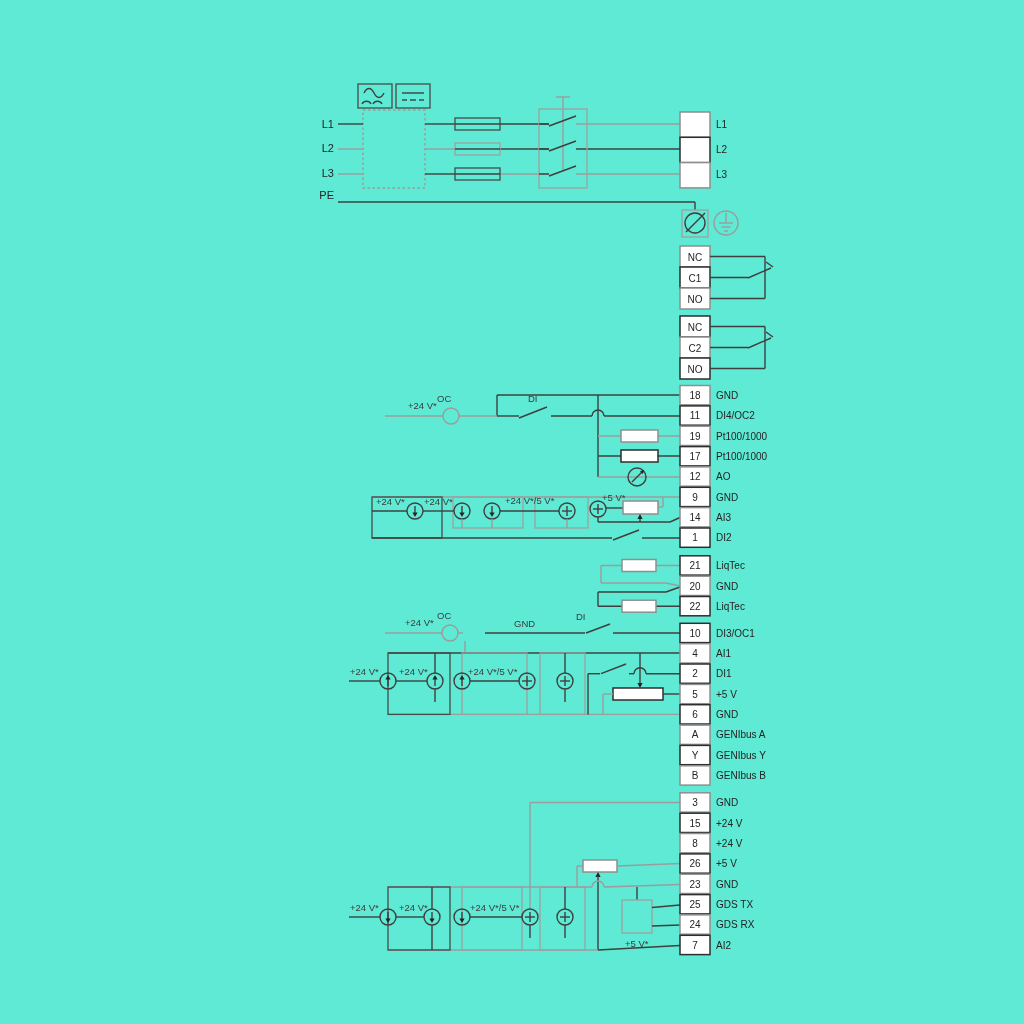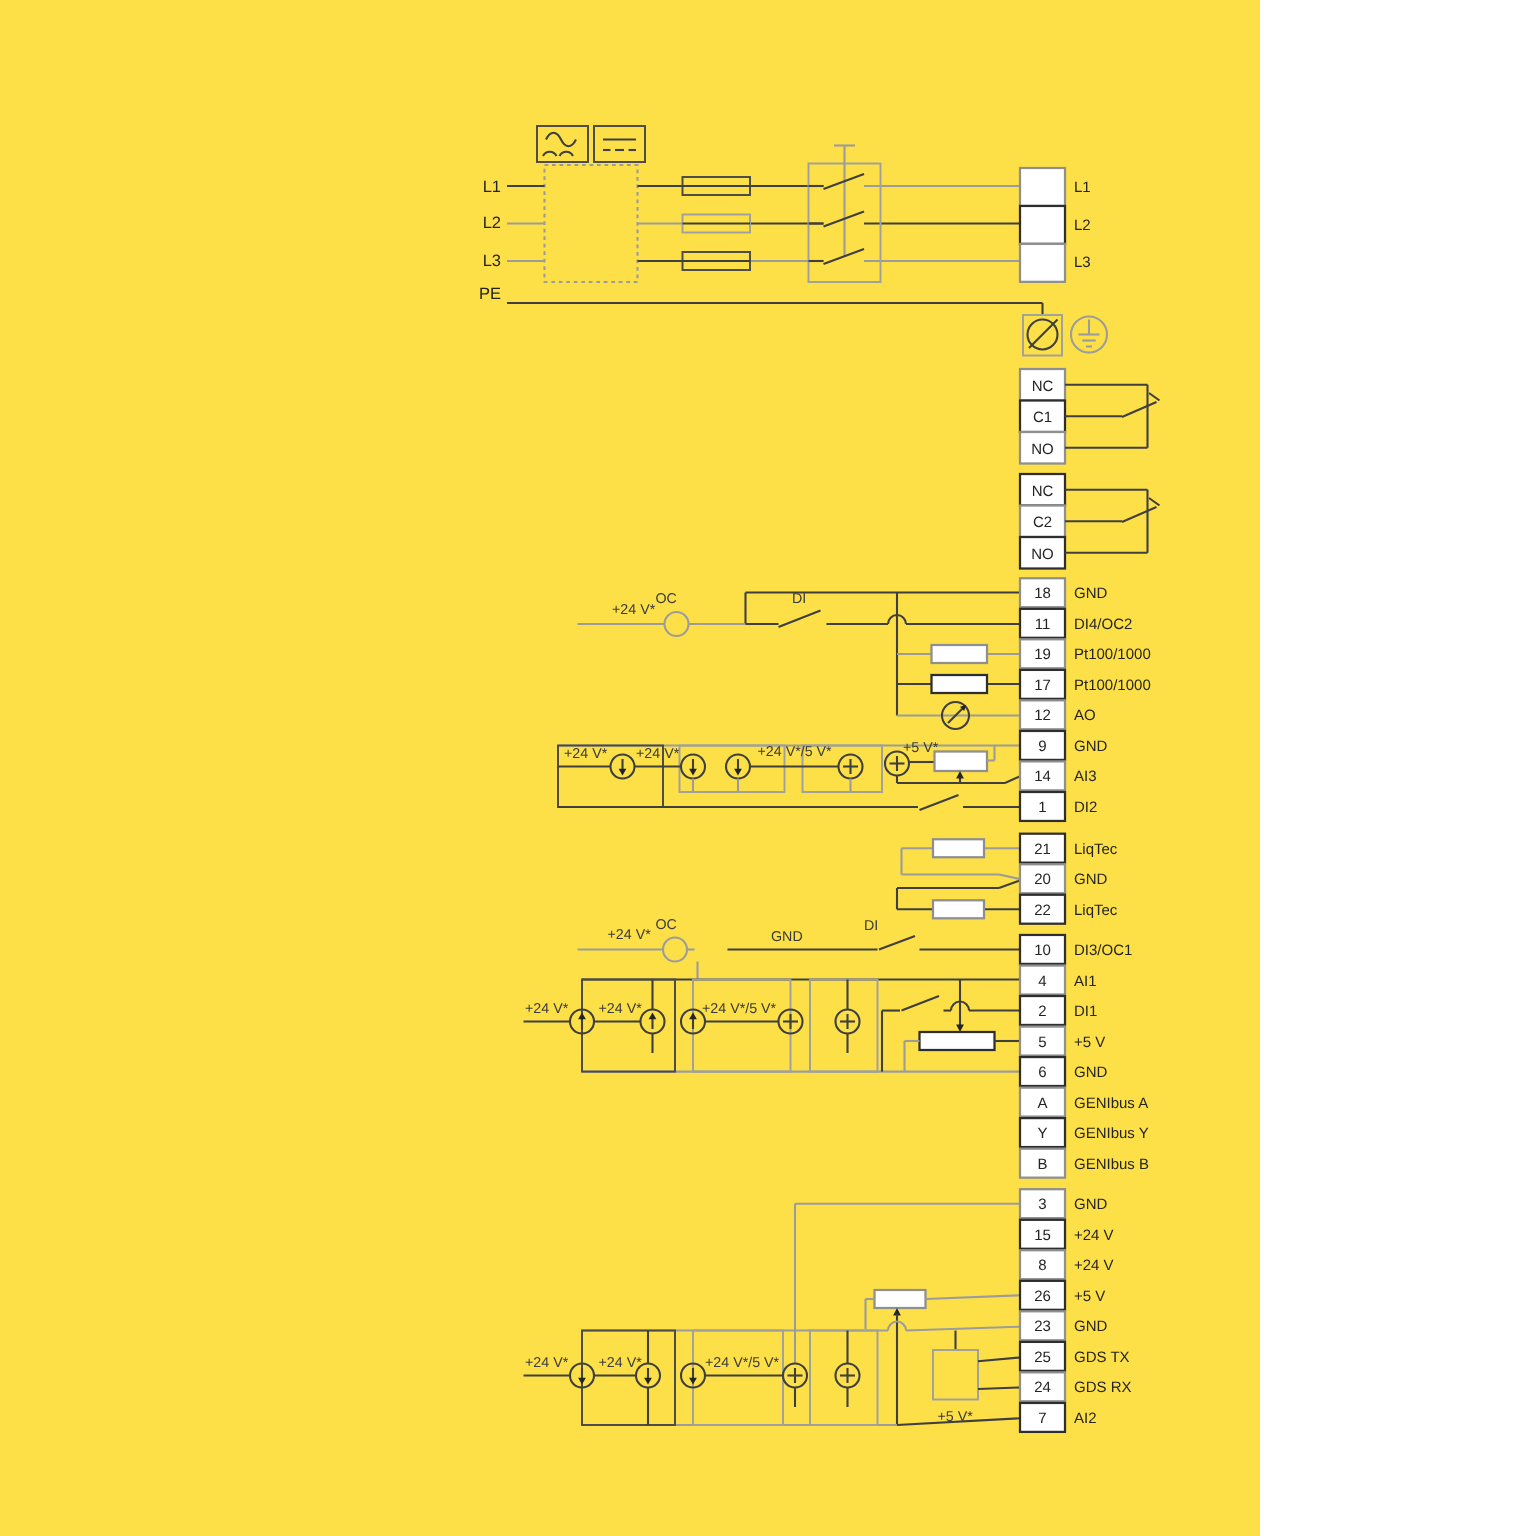--- a/index.html
+++ b/index.html
@@ -1,16 +1,16 @@
 <!DOCTYPE html>
 <html><head>
 <meta charset="utf-8">
 <style>
   html,body{margin:0;padding:0;background:#fff;}
-  #stage{position:relative;width:840px;height:1024px;background:#fde047;
+  #stage{position:relative;width:1024px;height:1024px;background:#5eead4;
          font-family:"Liberation Sans", sans-serif;}
   svg{position:absolute;left:0;top:0;}
   
   .wd{stroke:#3f3f3f;stroke-width:1.4;fill:none;}
   .wg{stroke:#9c9c9c;stroke-width:1.4;fill:none;}
   .dash{stroke:#9c9c9c;stroke-width:1.4;fill:none;stroke-dasharray:2.5 2.5;}
   
   .boxd{stroke:#4a4a4a;stroke-width:1.3;fill:none;}
   .boxg{stroke:#a0a0a0;stroke-width:1.3;fill:none;}
   

